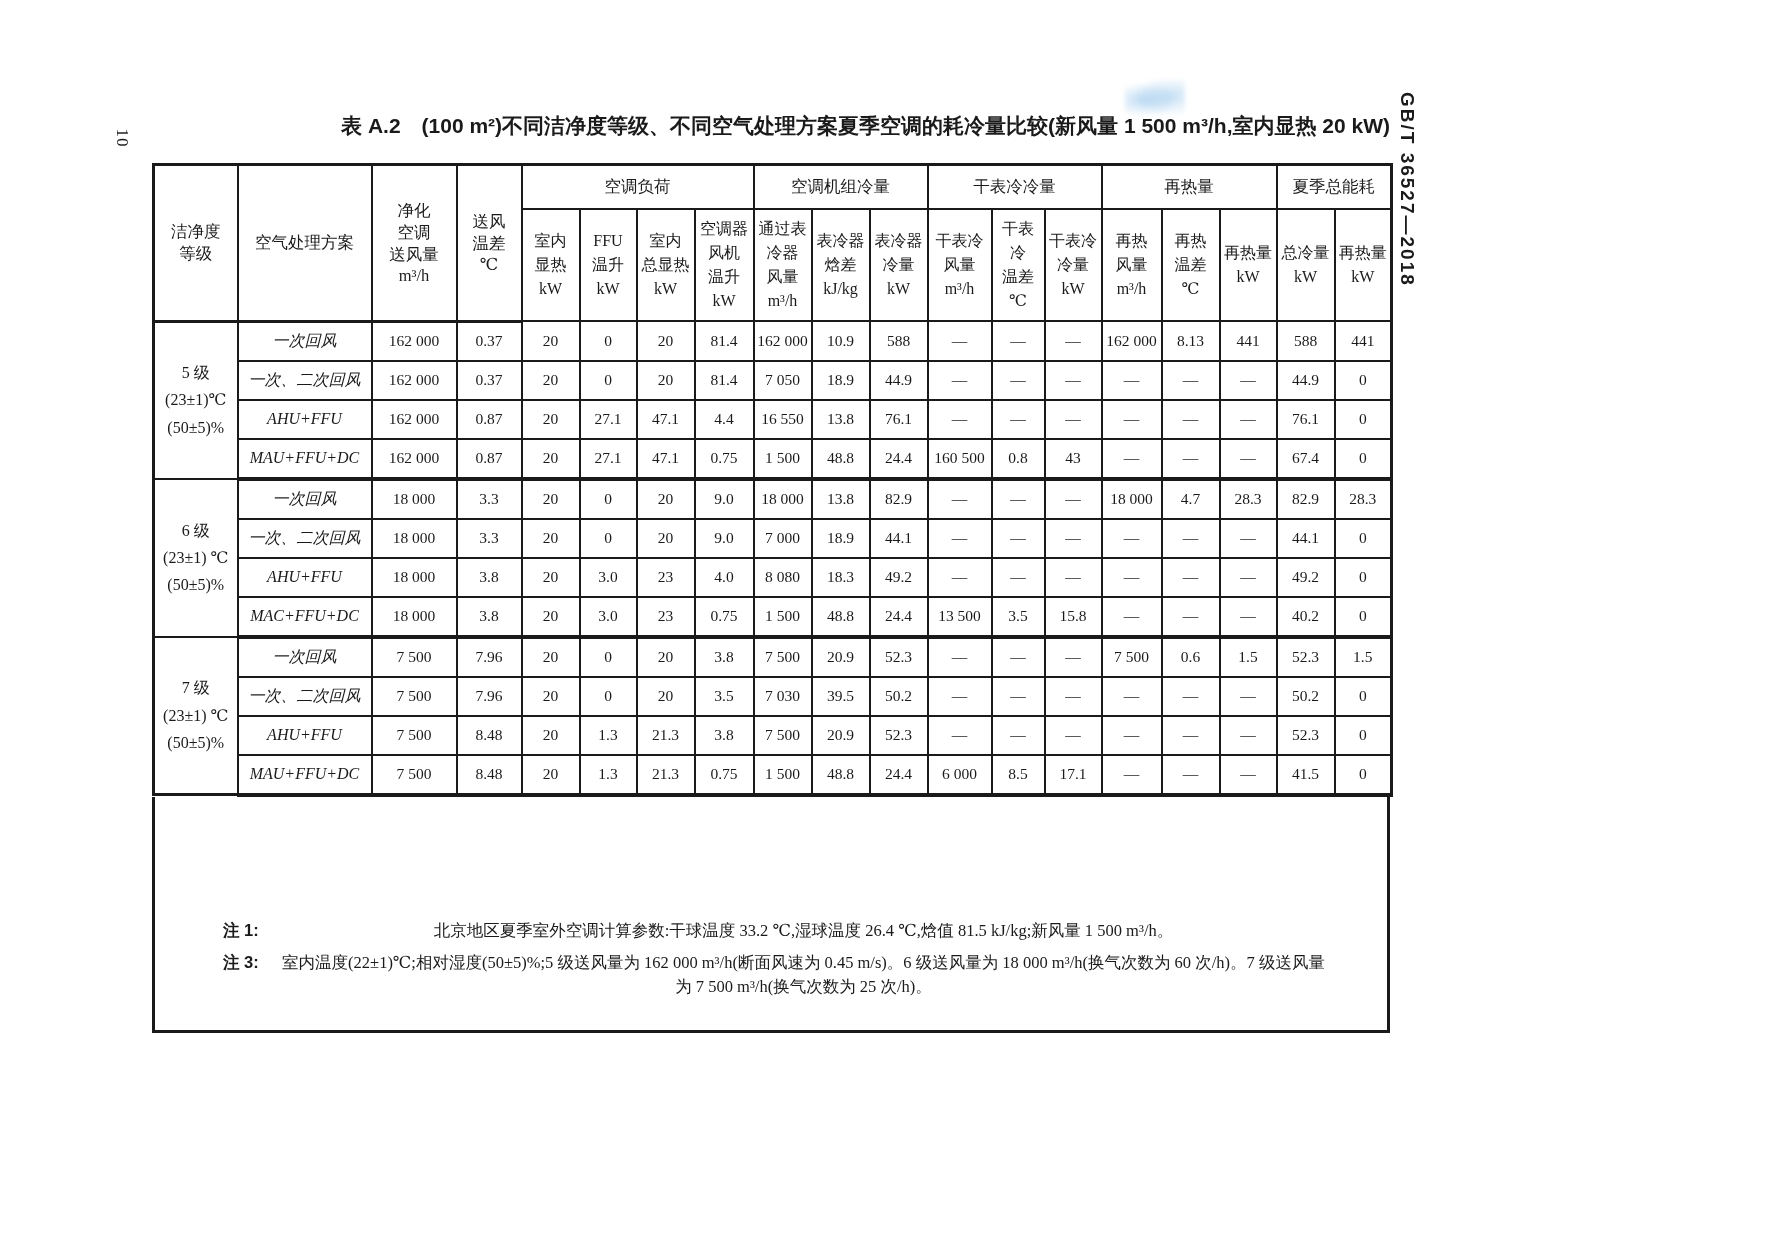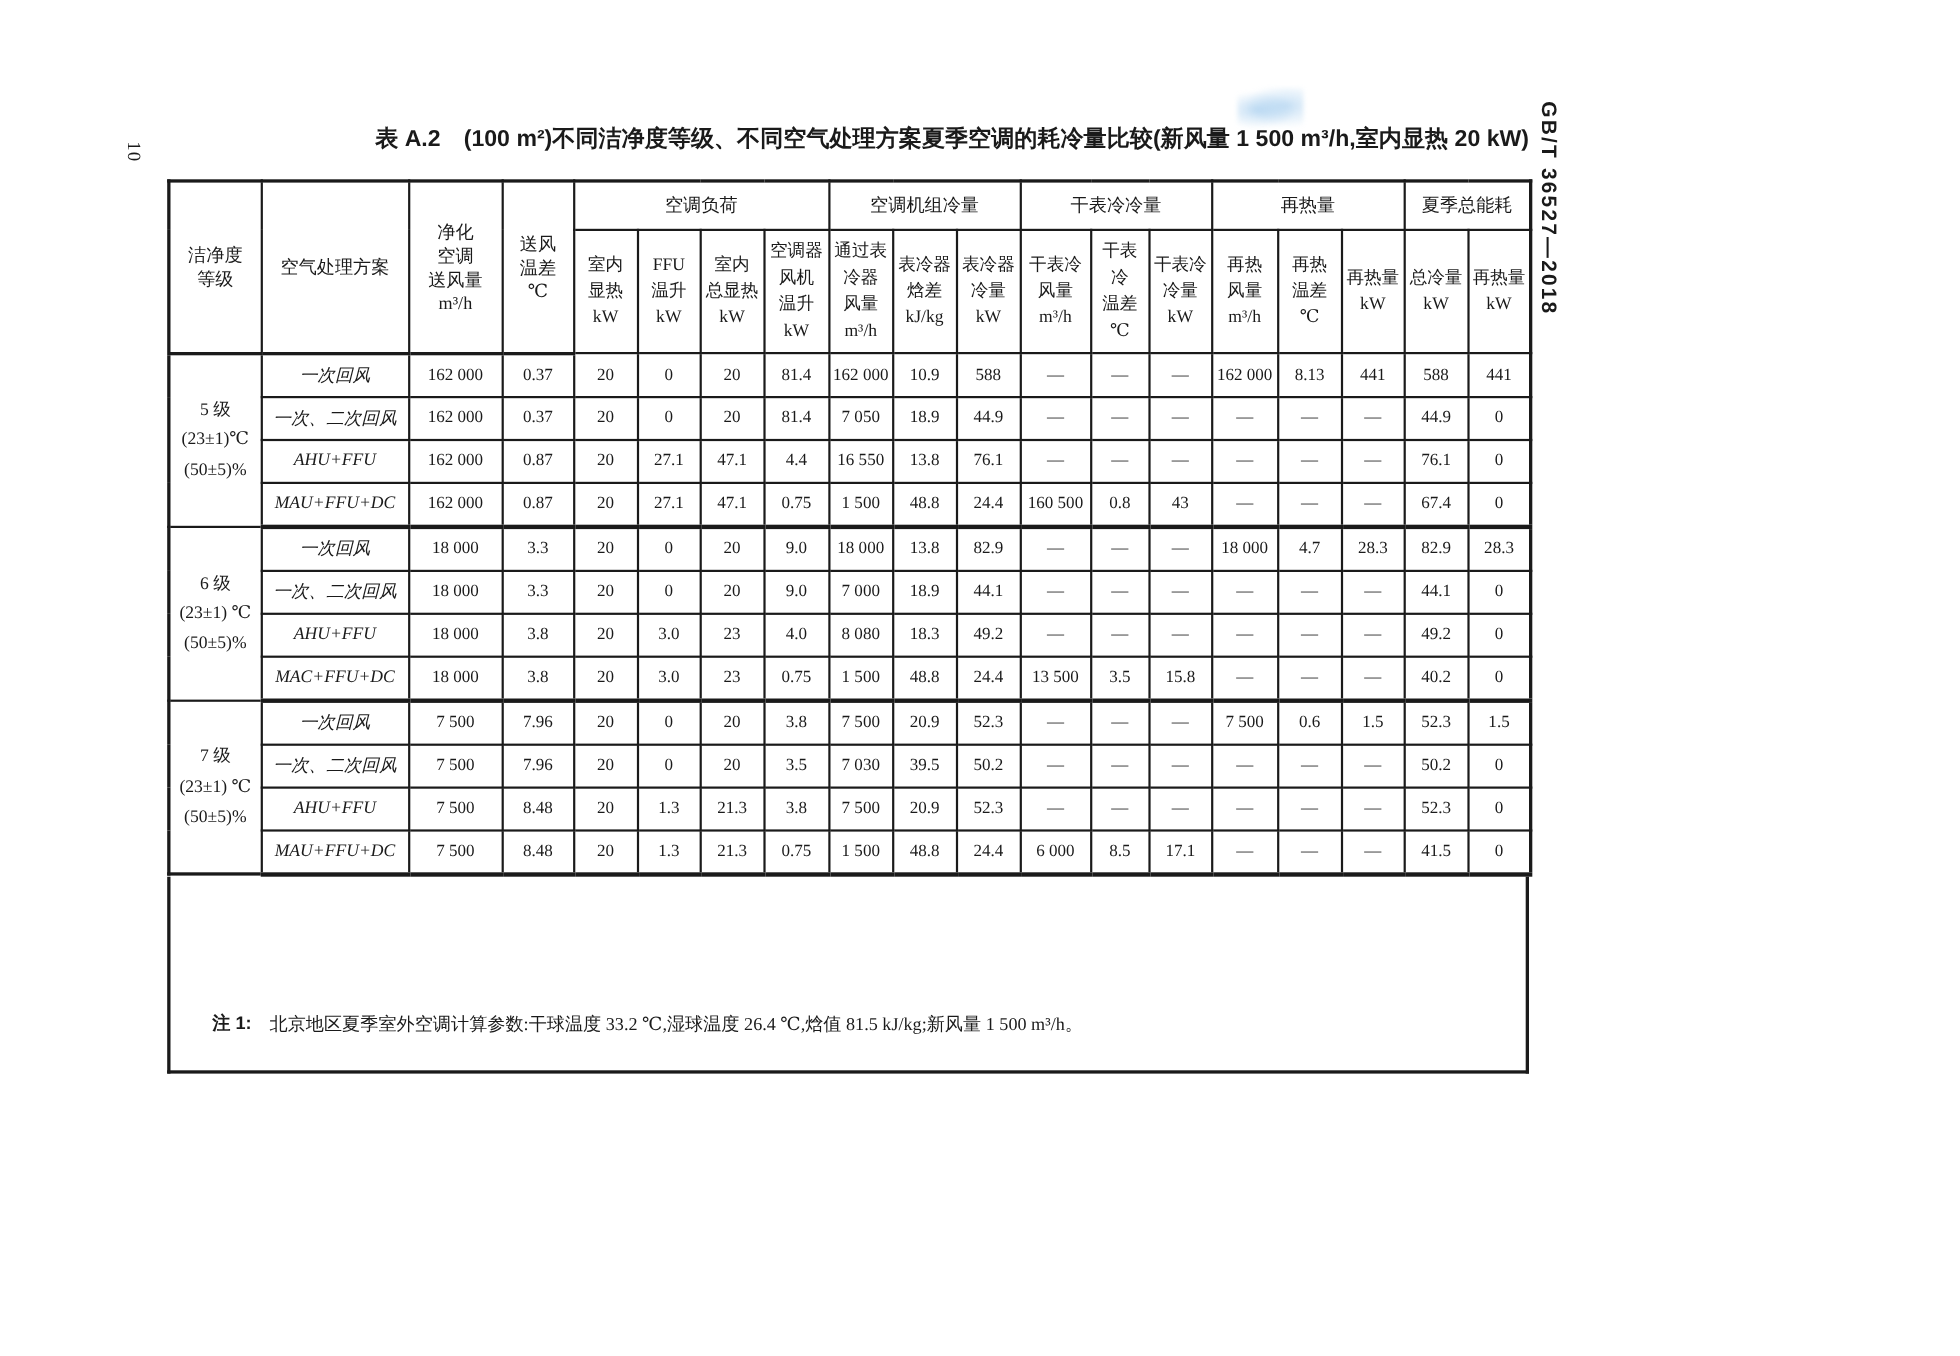--- a/index.html
+++ b/index.html
@@ -58,30 +58,30 @@
   thead tr.sub-row th{height:110px;line-height:1.5;font-size:16px;}
   thead th{border-bottom-width:3px;}
   thead tr.group-row th[rowspan]{border-bottom-width:3px;}
   tbody td{height:37px;}
   tr.block-end td{border-bottom-width:4px;margin-top:24px;}
   .pre{white-space:pre-line;}
   .level-cell{line-height:1.7;font-size:16px;}
   .scheme-cell{font-size:16px;font-style:italic;}
   .notes-box{
     border:3px solid #1a1a1a;border-top:none;
-    padding:122px 55px 22px 38px;
+    padding:122px 55px 22px 68px;
     font-size:16.5px;
   }
   .note-row{display:flex;margin-bottom:9px;line-height:1.45;}
   .note-label{
     flex:0 0 52px;
     font-family:"Liberation Sans","DejaVu Sans",sans-serif;
     font-weight:bold;white-space:nowrap;
   }
-  .note-text{flex:1;}
+  .note-text{flex:1;text-align:center;}
 </style>
 </head>
 <body>
 
 <div class="page">
 
   <div class="page-number">10</div>
 
   <div class="standard-code">GB/T 36527—2018</div>
 
@@ -428,16 +428,20 @@
             <td>0</td>
           </tr>
         </tbody>
     </table>
 
     <div class="notes-box">
       <div class="note-row">
         <span class="note-label">注 1:</span>
         <span class="note-text">北京地区夏季室外空调计算参数:干球温度 33.2 ℃,湿球温度 26.4 ℃,焓值 81.5 kJ/kg;新风量 1 500 m³/h。</span>
       </div>
+      <div class="note-row">
+        <span class="note-label">注 3:</span>
+        <span class="note-text">室内温度(22±1)℃;相对湿度(50±5)%;5 级送风量为 162 000 m³/h(断面风速为 0.45 m/s)。6 级送风量为 18 000 m³/h(换气次数为 60 次/h)。7 级送风量为 7 500 m³/h(换气次数为 25 次/h)。</span>
+      </div>
     </div>
   </div>
 
 </div>
 
 </body></html>

